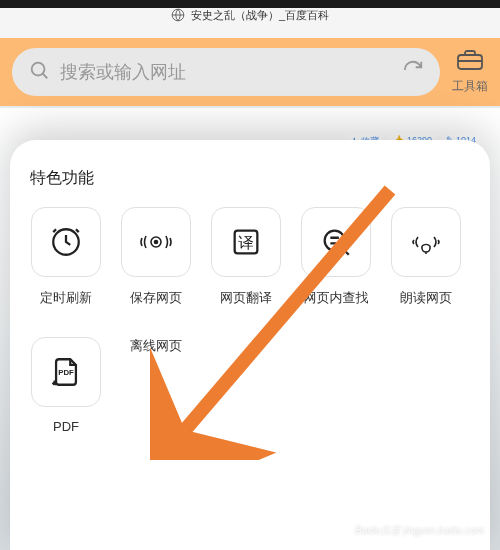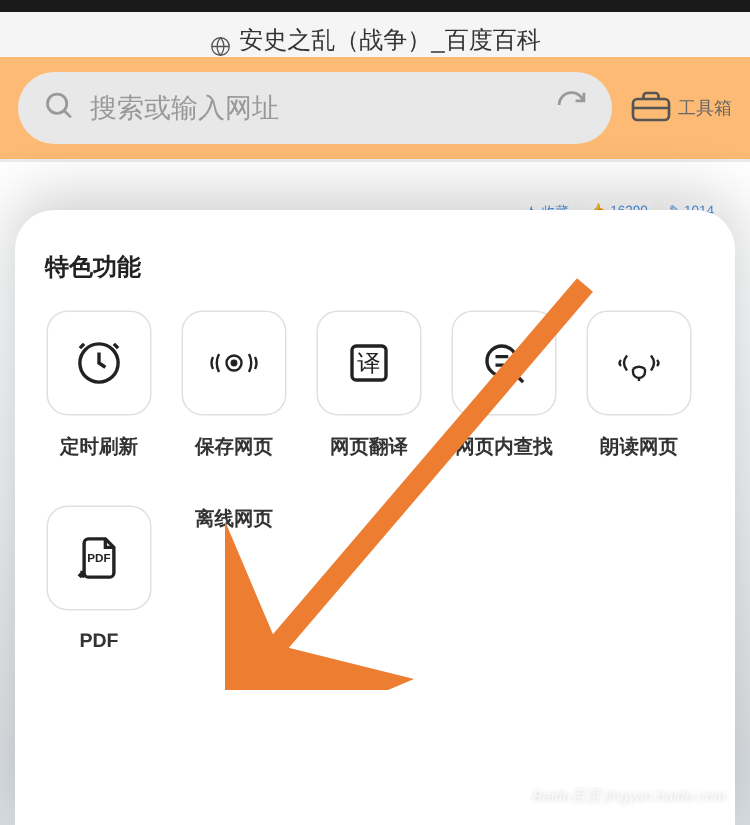--- a/index.html
+++ b/index.html
@@ -12,23 +12,23 @@
     position: relative;
   }
   .status-bar {
     height: 8px;
     background: #1a1a1a;
   }
   .tab-title {
     height: 30px;
     background: #f5f5f5;
     display: flex;
-    align-items: flex-end;
+    align-items: flex-start;
     justify-content: center;
-    font-size: 16px;
+    font-size: 11px;
     color: #333;
   }
   .globe-icon {
     margin-right: 6px;
     display: inline-flex;
   }
   .search-row {
     display: flex;
     align-items: center;
     padding: 10px 12px;
@@ -51,21 +51,21 @@
     border: none;
     background: transparent;
     font-size: 18px;
     color: #999;
     outline: none;
   }
   .search-input::placeholder { color: #999; }
   .refresh-icon { color: #999; }
   .toolbox {
     display: flex;
-    flex-direction: row;
+    flex-direction: column;
     align-items: center;
     gap: 4px;
     color: #666;
     font-size: 12px;
   }
   .content-bg {
     position: absolute;
     top: 108px; left: 0; right: 0; bottom: 0;
     background: linear-gradient(#fff 0%, #eef1f3 50%, #d8dde1 100%);
     filter: blur(0.3px);
@@ -83,21 +83,21 @@
     height: 410px;
     background: #fff;
     border-radius: 26px 26px 0 0;
     box-shadow: 0 -10px 40px rgba(0,0,0,0.18);
     padding: 28px 20px 10px;
   }
   .section-title {
     font-size: 16px;
     color: #222;
     margin-bottom: 18px;
-    font-weight: 700;
+    font-weight: 400;
   }
   .grid {
     display: flex;
     gap: 18px;
     margin-bottom: 30px;
     flex-wrap: wrap;
   }
   .tile {
     display: flex;
     flex-direction: column;
@@ -112,21 +112,20 @@
     border-radius: 14px;
     display: flex;
     align-items: center;
     justify-content: center;
     color: #222;
   }
   .tile-label {
     font-size: 13px;
     color: #333;
     white-space: nowrap;
-    font-weight: bold;
   }
   .arrow {
     position: absolute;
     top: 180px;
     left: 150px;
     pointer-events: none;
   }
   .watermark {
     position: absolute;
     right: 16px;

